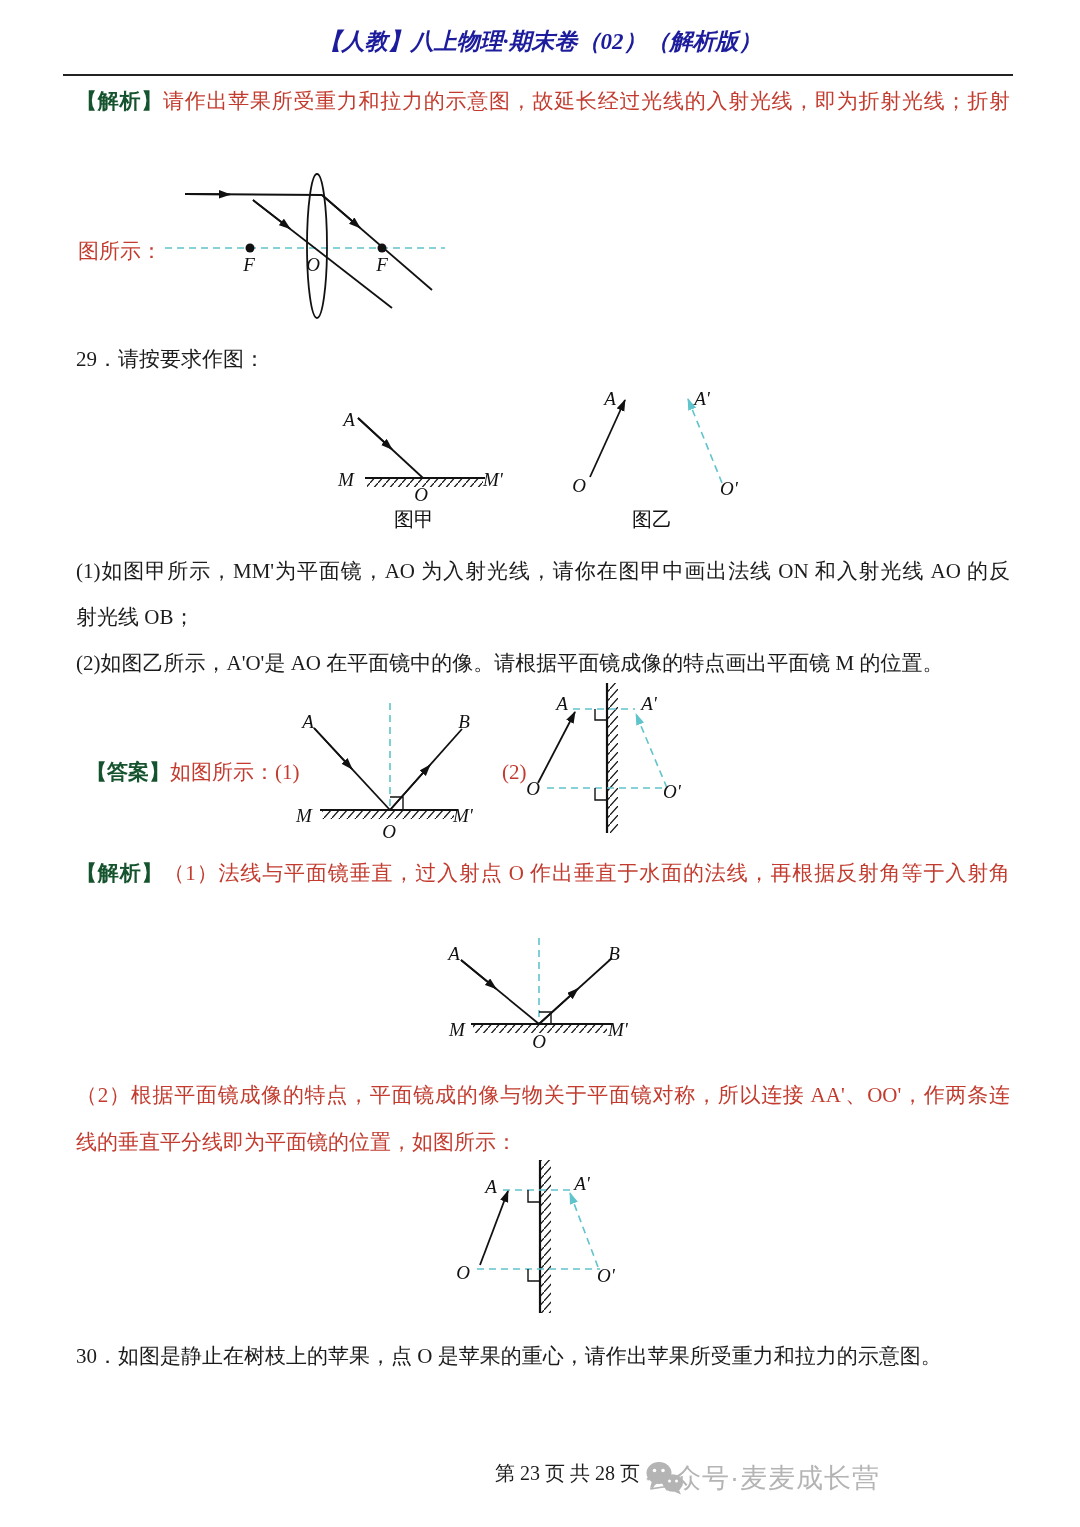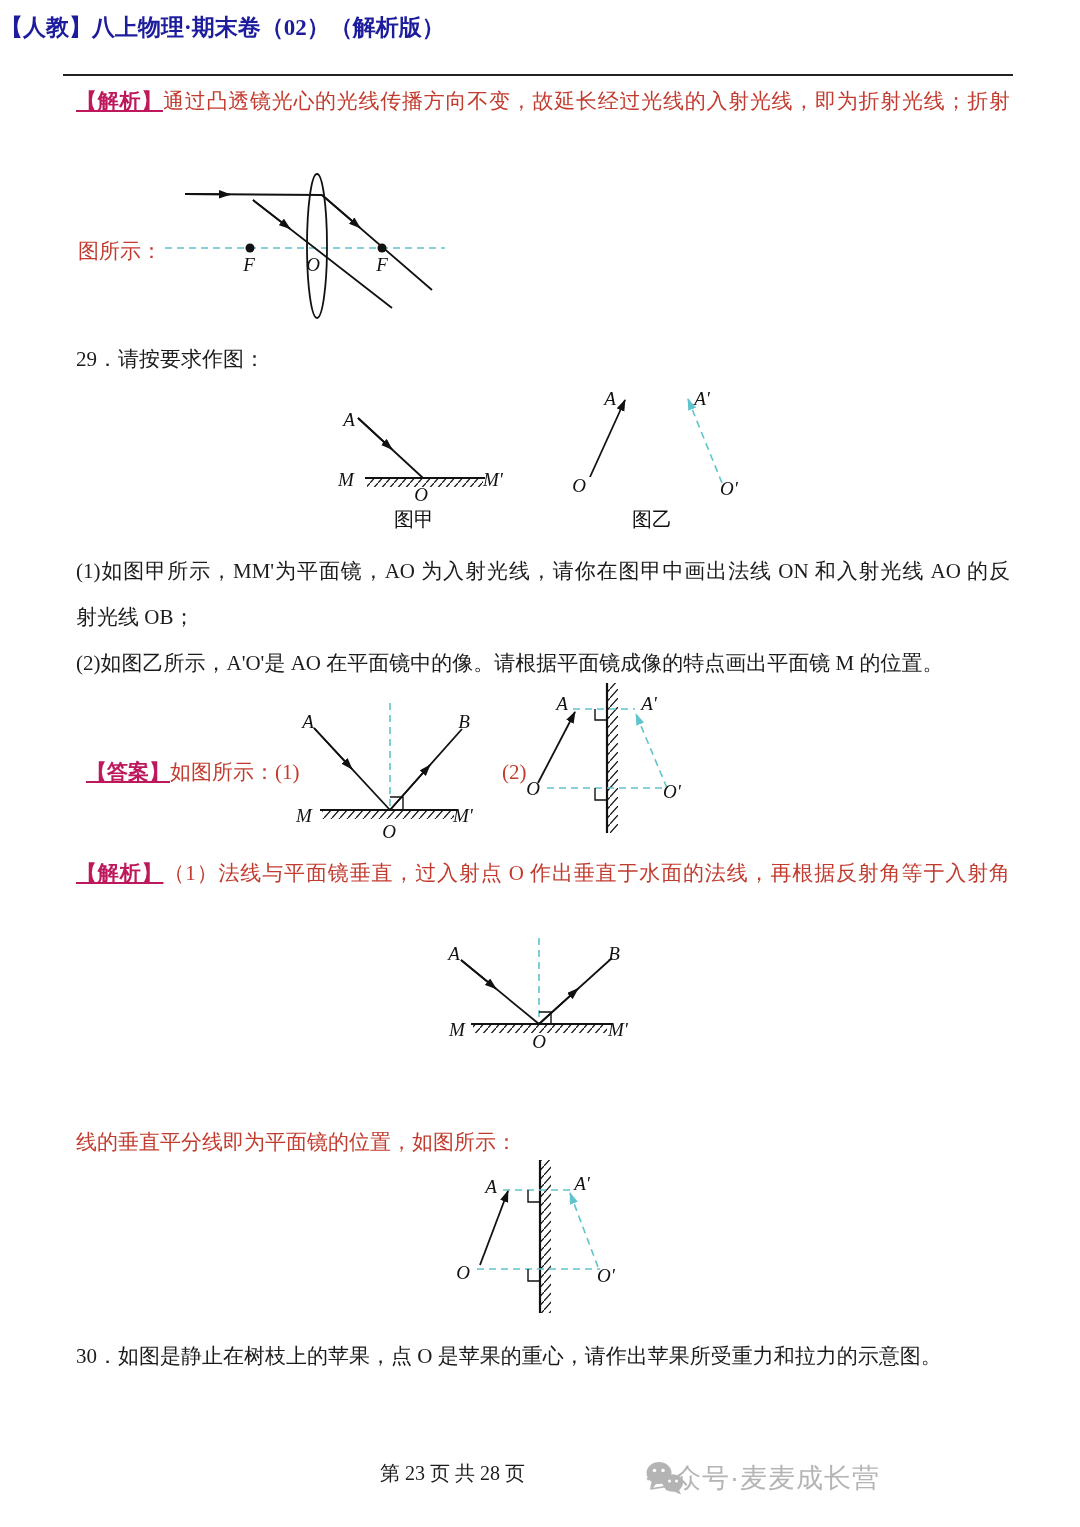--- a/index.html
+++ b/index.html
@@ -1,46 +1,46 @@
 <!DOCTYPE html>
 <html><head>
 <meta charset="utf-8">
 <style>
   html,body{margin:0;padding:0;background:#ffffff;}
   .page{position:relative;width:1080px;height:1527px;background:#ffffff;overflow:hidden;
         font-family:"Liberation Serif","DejaVu Serif",serif;color:#1c1c1c;}
-  .title{position:absolute;top:12px;left:0;width:1080px;
-         font-size:23px;font-weight:bold;color:#1c1c9c;}
+  .title{position:absolute;top:26px;left:0;width:1080px;text-align:center;
+         font-size:23px;font-weight:bold;color:#1c1c9c;font-style:italic;}
   .rule{position:absolute;top:74px;left:63px;width:950px;height:2px;background:#222;}
   .line{position:absolute;left:76px;width:934px;font-size:21px;line-height:30px;white-space:nowrap;}
   .jfull{white-space:normal;text-align:justify;text-align-last:justify;}
   .red{color:#c23b2e;}
-  .tag{color:#be185d;font-weight:bold;text-decoration:underline;}
+  .tag{color:#14532d;font-weight:bold;}
   svg{position:absolute;overflow:visible;}
   .lbl{font:italic 19px "Liberation Serif","DejaVu Serif",serif;fill:#111;}
   .cap{font:20px "Liberation Serif","DejaVu Serif",serif;fill:#111;}
   .ray{stroke:#111;stroke-width:1.8;fill:none;}
   .mirror{stroke:#111;stroke-width:2.2;fill:none;}
   .dash{stroke:#5fc4cb;stroke-width:1.6;fill:none;stroke-dasharray:7 5;}
   .ra{stroke:#111;stroke-width:1.4;fill:none;}
-  .footer-page{position:absolute;top:1460px;left:380px;width:260px;text-align:left;
+  .footer-page{position:absolute;top:1460px;left:380px;width:260px;text-align:right;
                font-size:20px;color:#1c1c1c;}
   .watermark{position:absolute;top:1460px;left:646px;display:flex;align-items:center;gap:8px;
              color:#b4b4b4;font-size:27px;letter-spacing:1px;
              font-family:"Liberation Sans","DejaVu Sans",sans-serif;}
 </style>
 </head>
 <body>
 
 <div class="page">
 
   <div class="title">【人教】八上物理·期末卷（02）（解析版）</div>
   <div class="rule"></div>
 
-  <div class="line red jfull" style="top:86px"><span class="tag">【解析】</span><span>通过凸透镜光心的光线传播方向不变，故延长经过光线的入射光线，即为折射光线；折射</span></div>
+  <div class="line red jfull" style="top:86px"><span class="tag">【解析】</span><span>请作出苹果所受重力和拉力的示意图，故延长经过光线的入射光线，即为折射光线；折射</span></div>
   <div class="line red" style="top:236px;left:78px;width:auto">图所示：</div>
 
   <svg style="left:150px;top:166px" width="420" height="160" viewBox="0 0 420 160">
     <defs>
       <marker id="ar1" markerWidth="13" markerHeight="9" refX="11" refY="4.2" orient="auto" markerUnits="userSpaceOnUse">
           <path d="M0,0 L12,4.2 L0,8.4 Z" fill="#111"></path>
         </marker>
     </defs>
     <line class="dash" x1="15" y1="82" x2="295" y2="82"></line>
     <line class="ray" x1="35" y1="28" x2="172" y2="29"></line>
@@ -167,20 +167,21 @@
     <path class="ra" d="M107,74 L119,74 L119,86"></path>
     <line class="mirror" x1="39" y1="86" x2="180" y2="86"></line>
     <rect x="41" y="86" width="134" height="9" fill="url(#h5)"></rect>
     <text class="lbl" x="22" y="22" text-anchor="middle">A</text>
     <text class="lbl" x="182" y="22" text-anchor="middle">B</text>
     <text class="lbl" x="25" y="98" text-anchor="middle">M</text>
     <text class="lbl" x="186" y="98" text-anchor="middle">M'</text>
     <text class="lbl" x="107" y="110" text-anchor="middle">O</text>
   </svg>
 
+  <div class="line red jfull" style="top:1080px">（2）根据平面镜成像的特点，平面镜成的像与物关于平面镜对称，所以连接 AA'、OO'，作两条连</div>
   <div class="line red" style="top:1127px">线的垂直平分线即为平面镜的位置，如图所示：</div>
 
   <svg style="left:440px;top:1157px" width="200" height="162" viewBox="0 0 200 162">
     <defs>
       <marker id="ar6" markerWidth="13" markerHeight="9" refX="11" refY="4.2" orient="auto" markerUnits="userSpaceOnUse">
           <path d="M0,0 L12,4.2 L0,8.4 Z" fill="#111"></path>
         </marker>
       <marker id="arc6" markerWidth="13" markerHeight="9" refX="11" refY="4.2" orient="auto" markerUnits="userSpaceOnUse">
           <path d="M0,0 L12,4.2 L0,8.4 Z" fill="#5fc4cb"></path>
         </marker>

